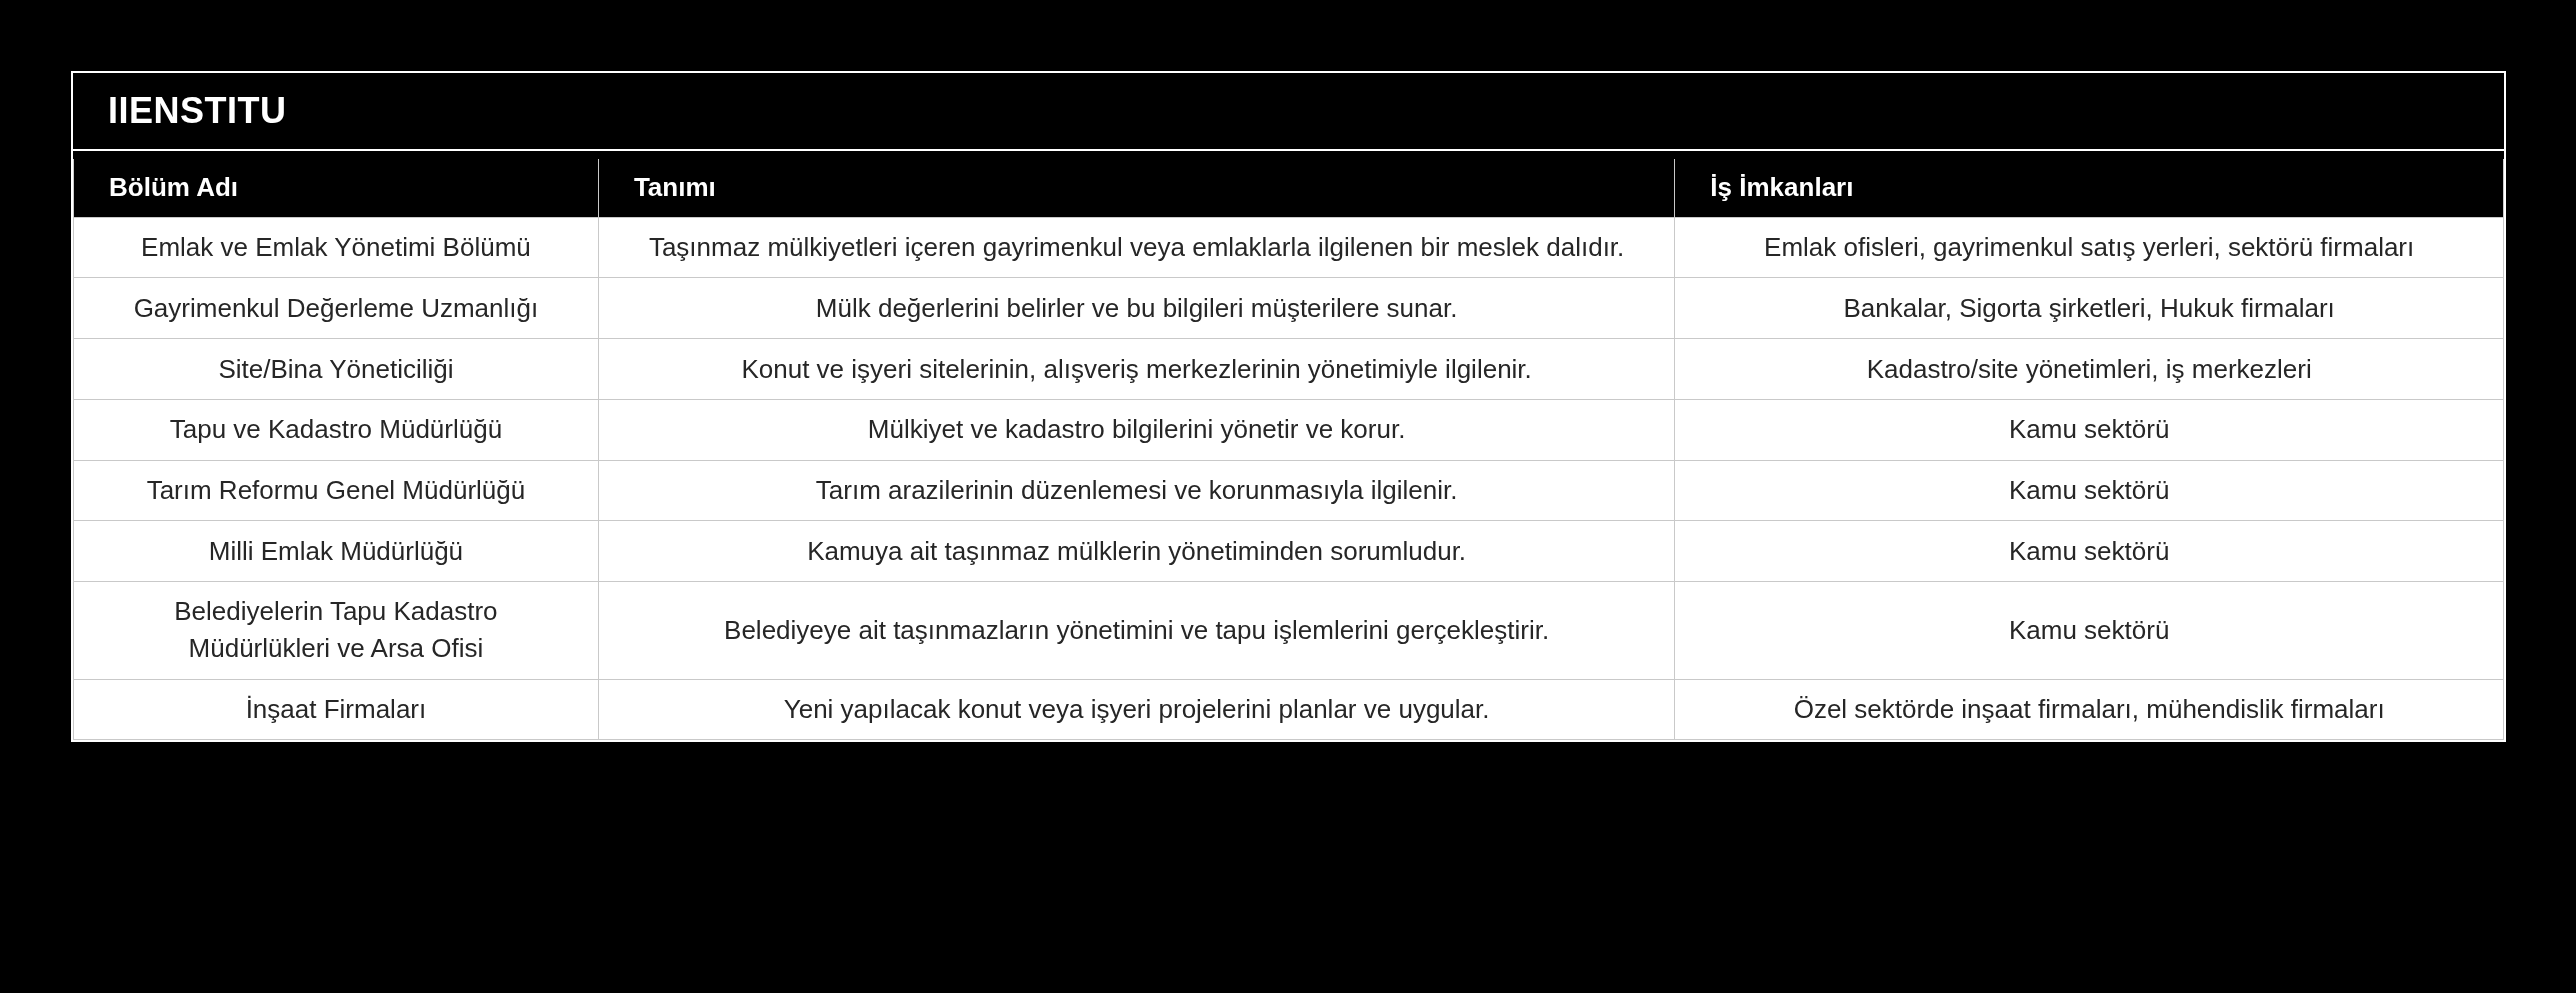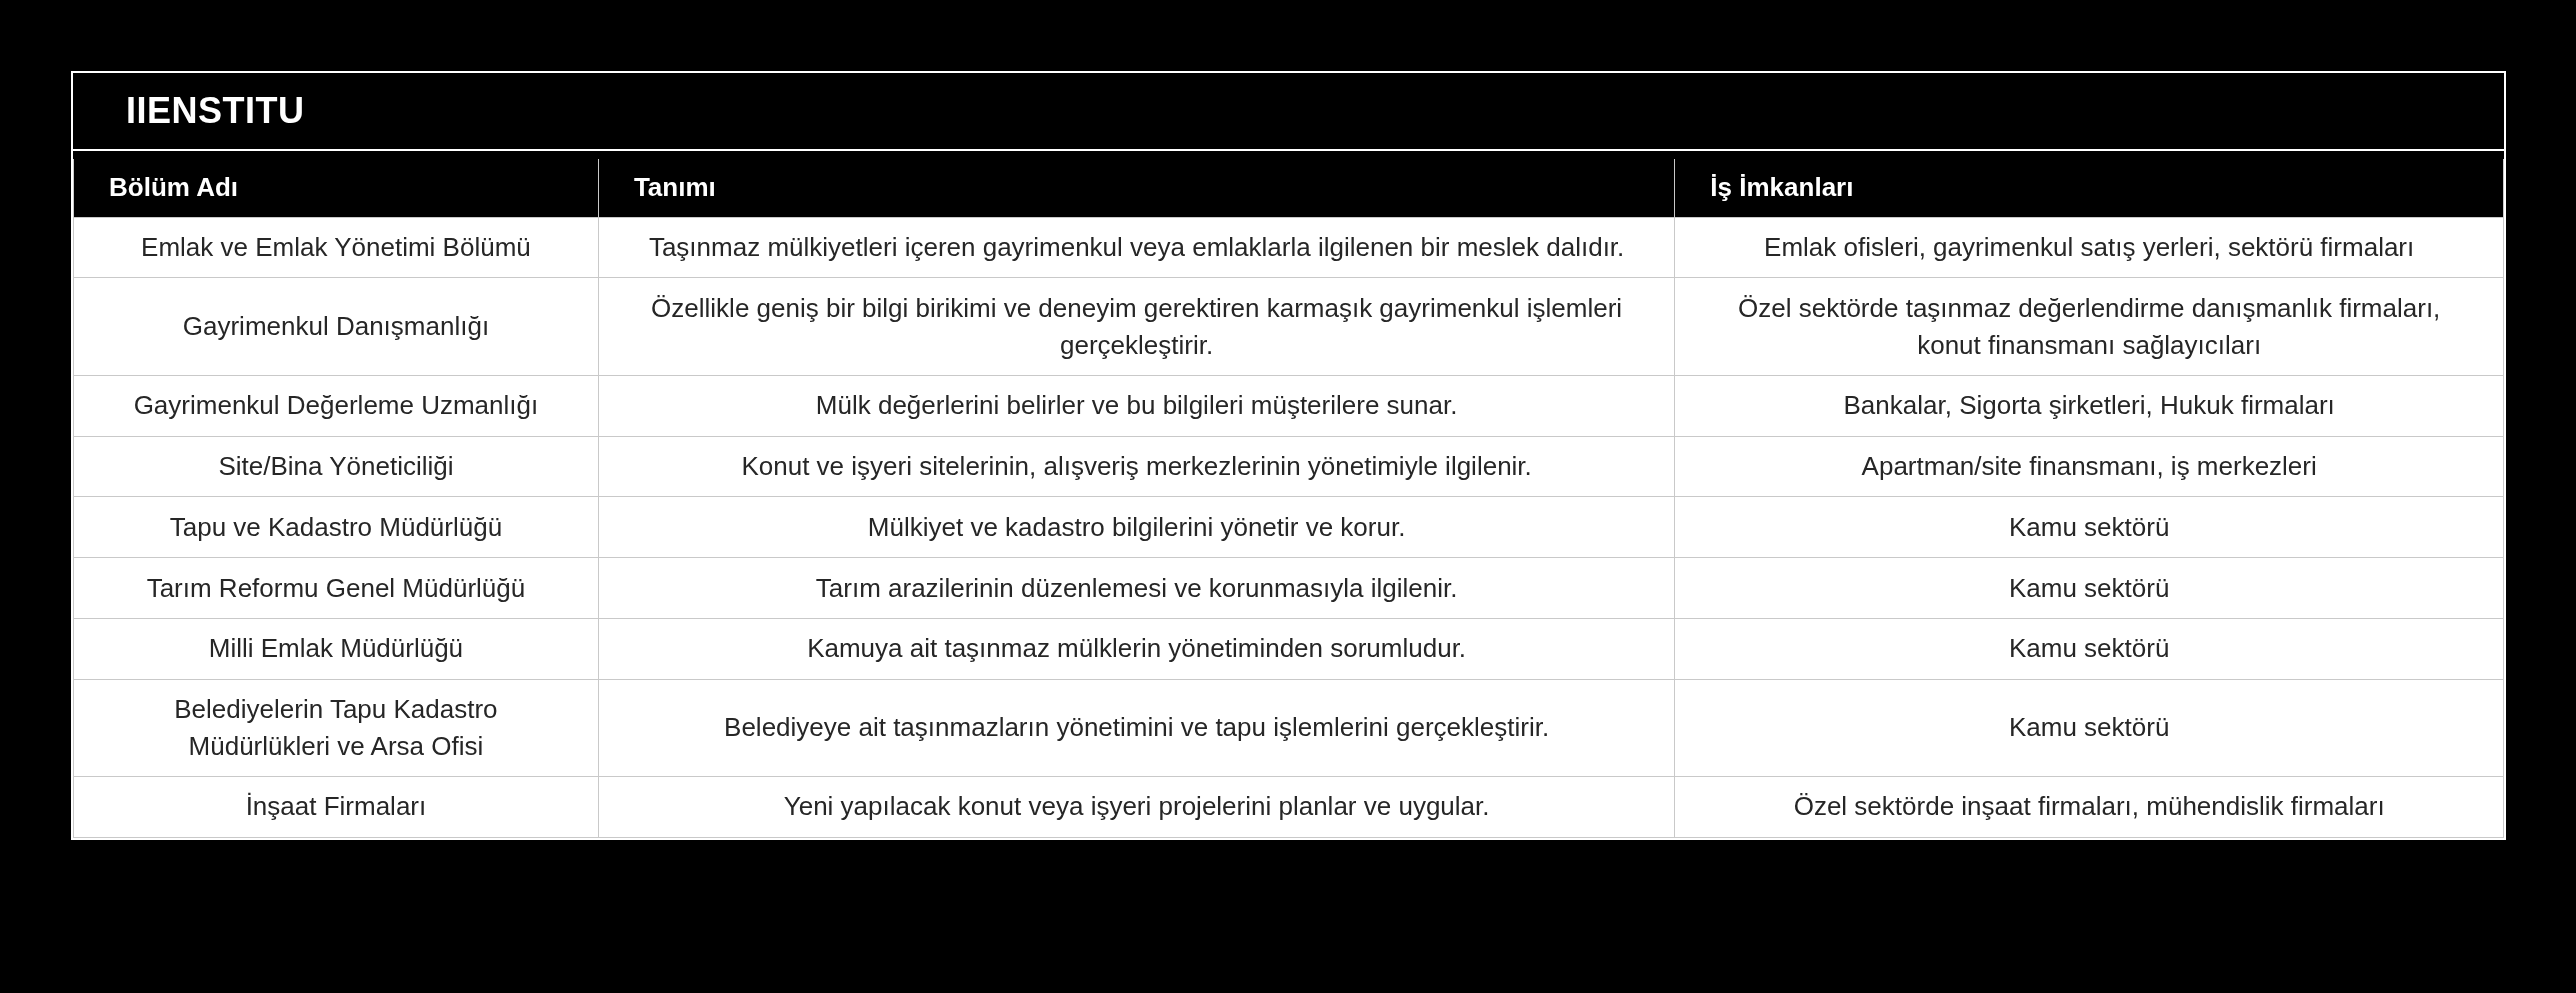--- a/index.html
+++ b/index.html
@@ -23,21 +23,21 @@
     top: 71px;
     width: 2435px;
     box-sizing: border-box;
     border: 2.9px solid #ffffff;
     background: #000000;
   }
   .panel-title {
     height: 76px;
     display: flex;
     align-items: center;
-    padding: 0 53px;
+    padding: 0 35px;
     color: #ffffff;
     font-size: 36px;
     font-weight: bold;
     letter-spacing: 0.5px;
     border-bottom: 2.9px solid #ffffff;
   }
   table.dept-table {
     width: 100%;
     border-collapse: collapse;
     table-layout: fixed;
@@ -89,33 +89,28 @@
           <th>İş İmkanları</th>
         </tr>
       </thead>
       <tbody>
         <tr>
           <td>Emlak ve Emlak Yönetimi Bölümü</td>
           <td>Taşınmaz mülkiyetleri içeren gayrimenkul veya emlaklarla ilgilenen bir meslek dalıdır.</td>
           <td>Emlak ofisleri, gayrimenkul satış yerleri, sektörü firmaları</td>
         </tr>
         <tr>
-          <td>Gayrimenkul Danışmanlığı</td>
-          <td>Özellikle geniş bir bilgi birikimi ve deneyim gerektiren karmaşık gayrimenkul işlemleri gerçekleştirir.</td>
-          <td>Özel sektörde taşınmaz değerlendirme danışmanlık firmaları, konut finansmanı sağlayıcıları</td>
-        </tr>
-        <tr>
           <td>Gayrimenkul Değerleme Uzmanlığı</td>
           <td>Mülk değerlerini belirler ve bu bilgileri müşterilere sunar.</td>
           <td>Bankalar, Sigorta şirketleri, Hukuk firmaları</td>
         </tr>
         <tr>
           <td>Site/Bina Yöneticiliği</td>
           <td>Konut ve işyeri sitelerinin, alışveriş merkezlerinin yönetimiyle ilgilenir.</td>
-          <td>Apartman/site finansmanı, iş merkezleri</td>
+          <td>Kadastro/site yönetimleri, iş merkezleri</td>
         </tr>
         <tr>
           <td>Tapu ve Kadastro Müdürlüğü</td>
           <td>Mülkiyet ve kadastro bilgilerini yönetir ve korur.</td>
           <td>Kamu sektörü</td>
         </tr>
         <tr>
           <td>Tarım Reformu Genel Müdürlüğü</td>
           <td>Tarım arazilerinin düzenlemesi ve korunmasıyla ilgilenir.</td>
           <td>Kamu sektörü</td>

